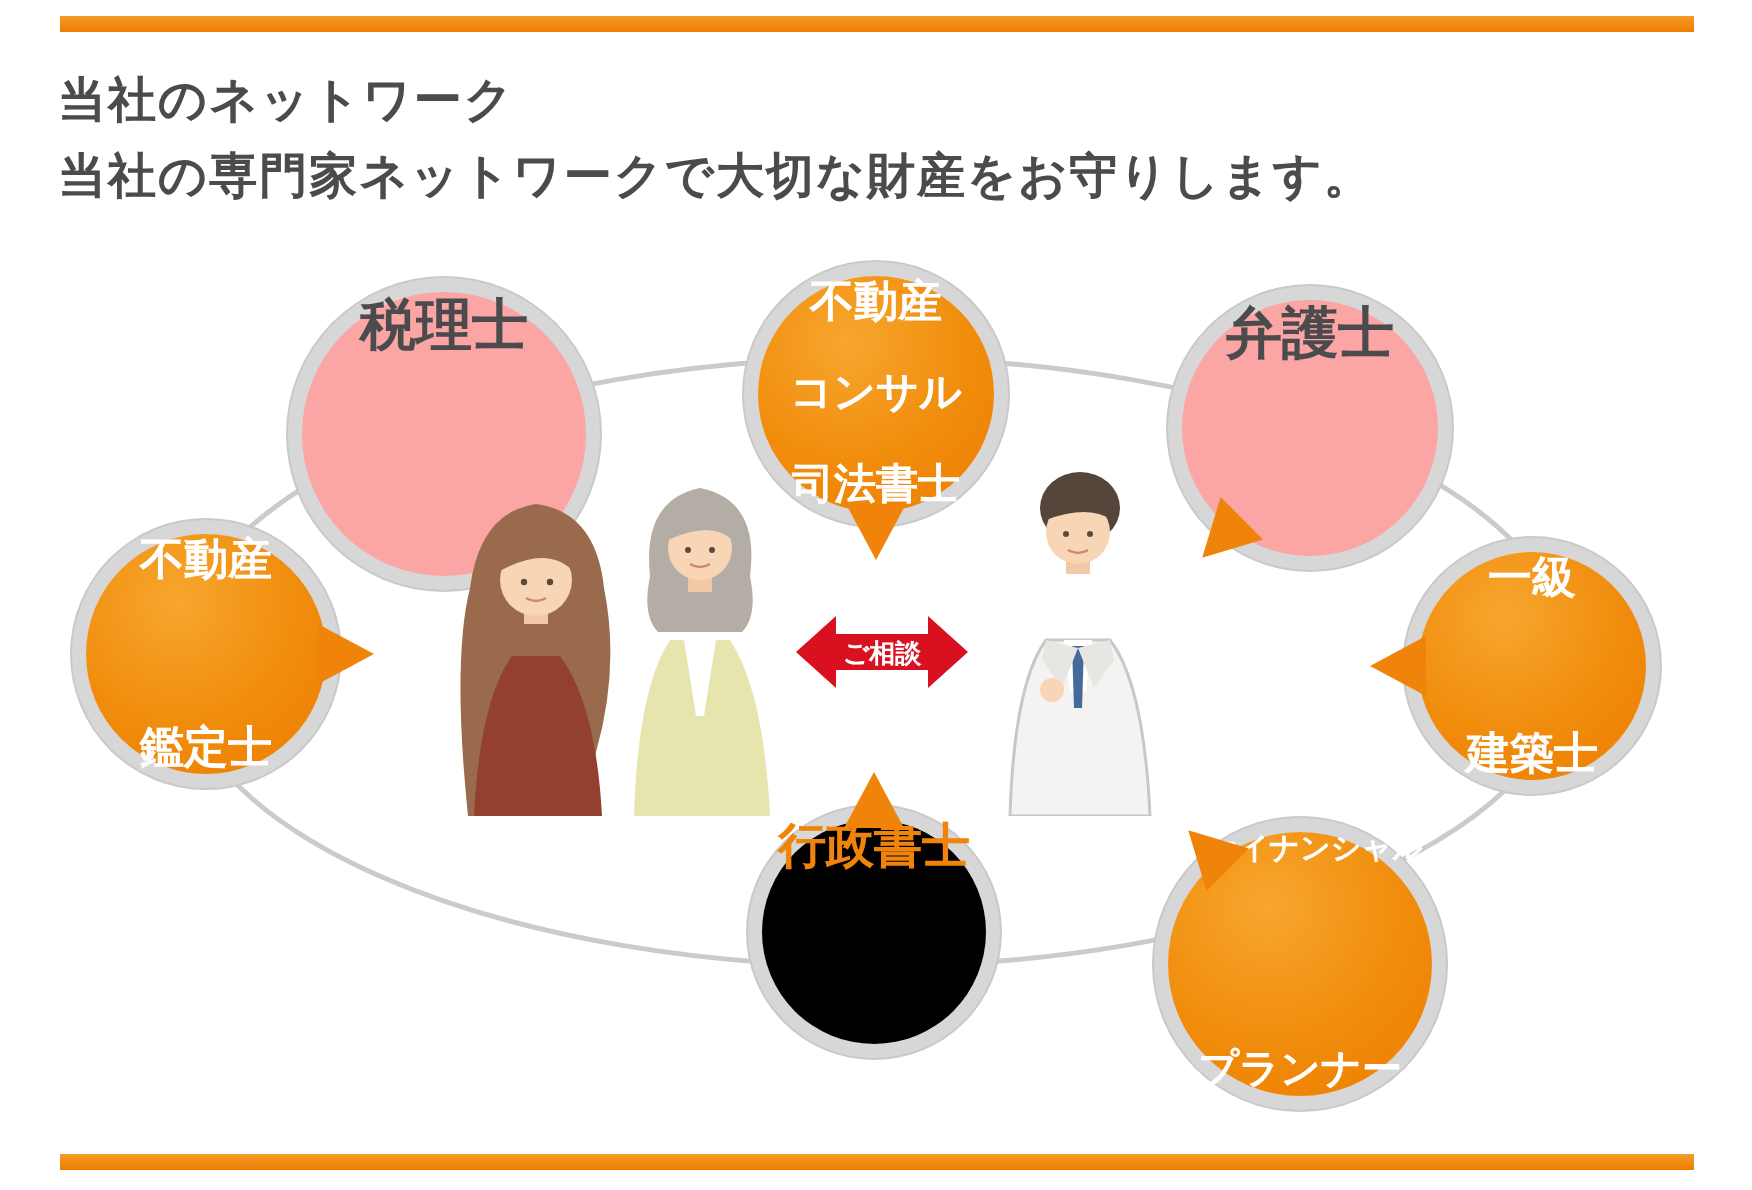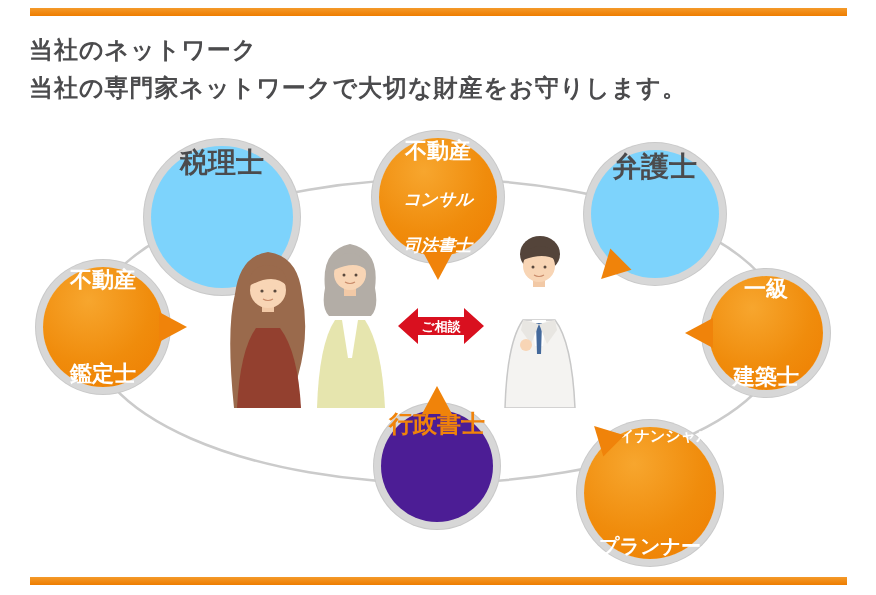--- a/index.html
+++ b/index.html
@@ -17,30 +17,30 @@
   .title-l1 { top:34px; }
   .title-l2 { top:72px; }
 
   .ellipse-svg { position:absolute; left:0; top:0; width:876px; height:595px; }
 
   .bubble { position:absolute; border-radius:50%;
             display:flex; flex-direction:column; align-items:center; justify-content:space-between;
             text-align:center; line-height:1.18;
             box-shadow:0 0 0 7px #d7d7d7, 0 0 0 8px #c9c9c9; }
   .bubble.orange { background:radial-gradient(circle at 38% 28%, #f7a62e 0%, #f08c0c 55%, #ee7d00 100%); color:#ffffff; }
-  .bubble.white  { background:#7dd3fc; color:#4b4b4d; }
-  .bubble.white-orange { background:#4c1d95; color:#f0830a; }
+  .bubble.white  { background:#fca5a5; color:#4b4b4d; }
+  .bubble.white-orange { background:#000000; color:#f0830a; }
 
   .bline { display:block; font-weight:bold; }
   .fs28 { font-size:28px; }
   .fs27 { font-size:27px; }
   .fs24 { font-size:24px; }
   .fs22 { font-size:22px; }
   .fs20 { font-size:20px; }
-  .fs17 { font-size:17px;font-style:italic; }
+  .fs17 { font-size:21px; }
   .fs15 { font-size:15px; }
 
   .tail { position:absolute; width:0; height:0; }
   .tri-down  { border-left:15px solid transparent; border-right:15px solid transparent; border-top:28px solid #f0830a; }
   .tri-up    { border-left:15px solid transparent; border-right:15px solid transparent; border-bottom:28px solid #f0830a; }
   .tri-right { border-top:15px solid transparent; border-bottom:15px solid transparent; border-left:28px solid #f0830a; }
   .tri-left  { border-top:15px solid transparent; border-bottom:15px solid transparent; border-right:28px solid #f0830a; }
   .tail-b  { bottom:-24px; left:50%; margin-left:-15px; }
   .tail-t  { top:-24px; left:50%; margin-left:-15px; }
   .tail-r  { right:-24px; top:50%; margin-top:-15px; }
@@ -95,21 +95,21 @@
     <span class="bline fs22">一級</span>
     <span class="bline fs22">建築士</span>
   </div>
 
 
   <div class="bubble white-orange" style="left:381px;top:410px;width:112px;height:112px">
     <span class="tail tri-up tail-t"></span>
     <span class="bline fs24">行政書士</span>
   </div>
 
-  <div class="bubble orange" style="left:584px;top:427px;width:132px;height:132px">
+  <div class="bubble orange" style="left:584px;top:416px;width:132px;height:132px">
     <span class="tail tri-up tail-tl"></span>
     <span class="bline fs15">ファイナンシャル</span>
     <span class="bline fs20">プランナー</span>
   </div>
 
   <svg class="people-svg" viewBox="0 0 392 182">
 
     <g>
       <path d="M 103 62 Q 99 24 128 18 Q 158 24 153 62 Q 157 82 149 90 L 107 90 Q 99 82 103 62 Z" fill="#b3ada6"></path>
       <rect x="122" y="58" width="12" height="12" fill="#f2c9a6"></rect>

